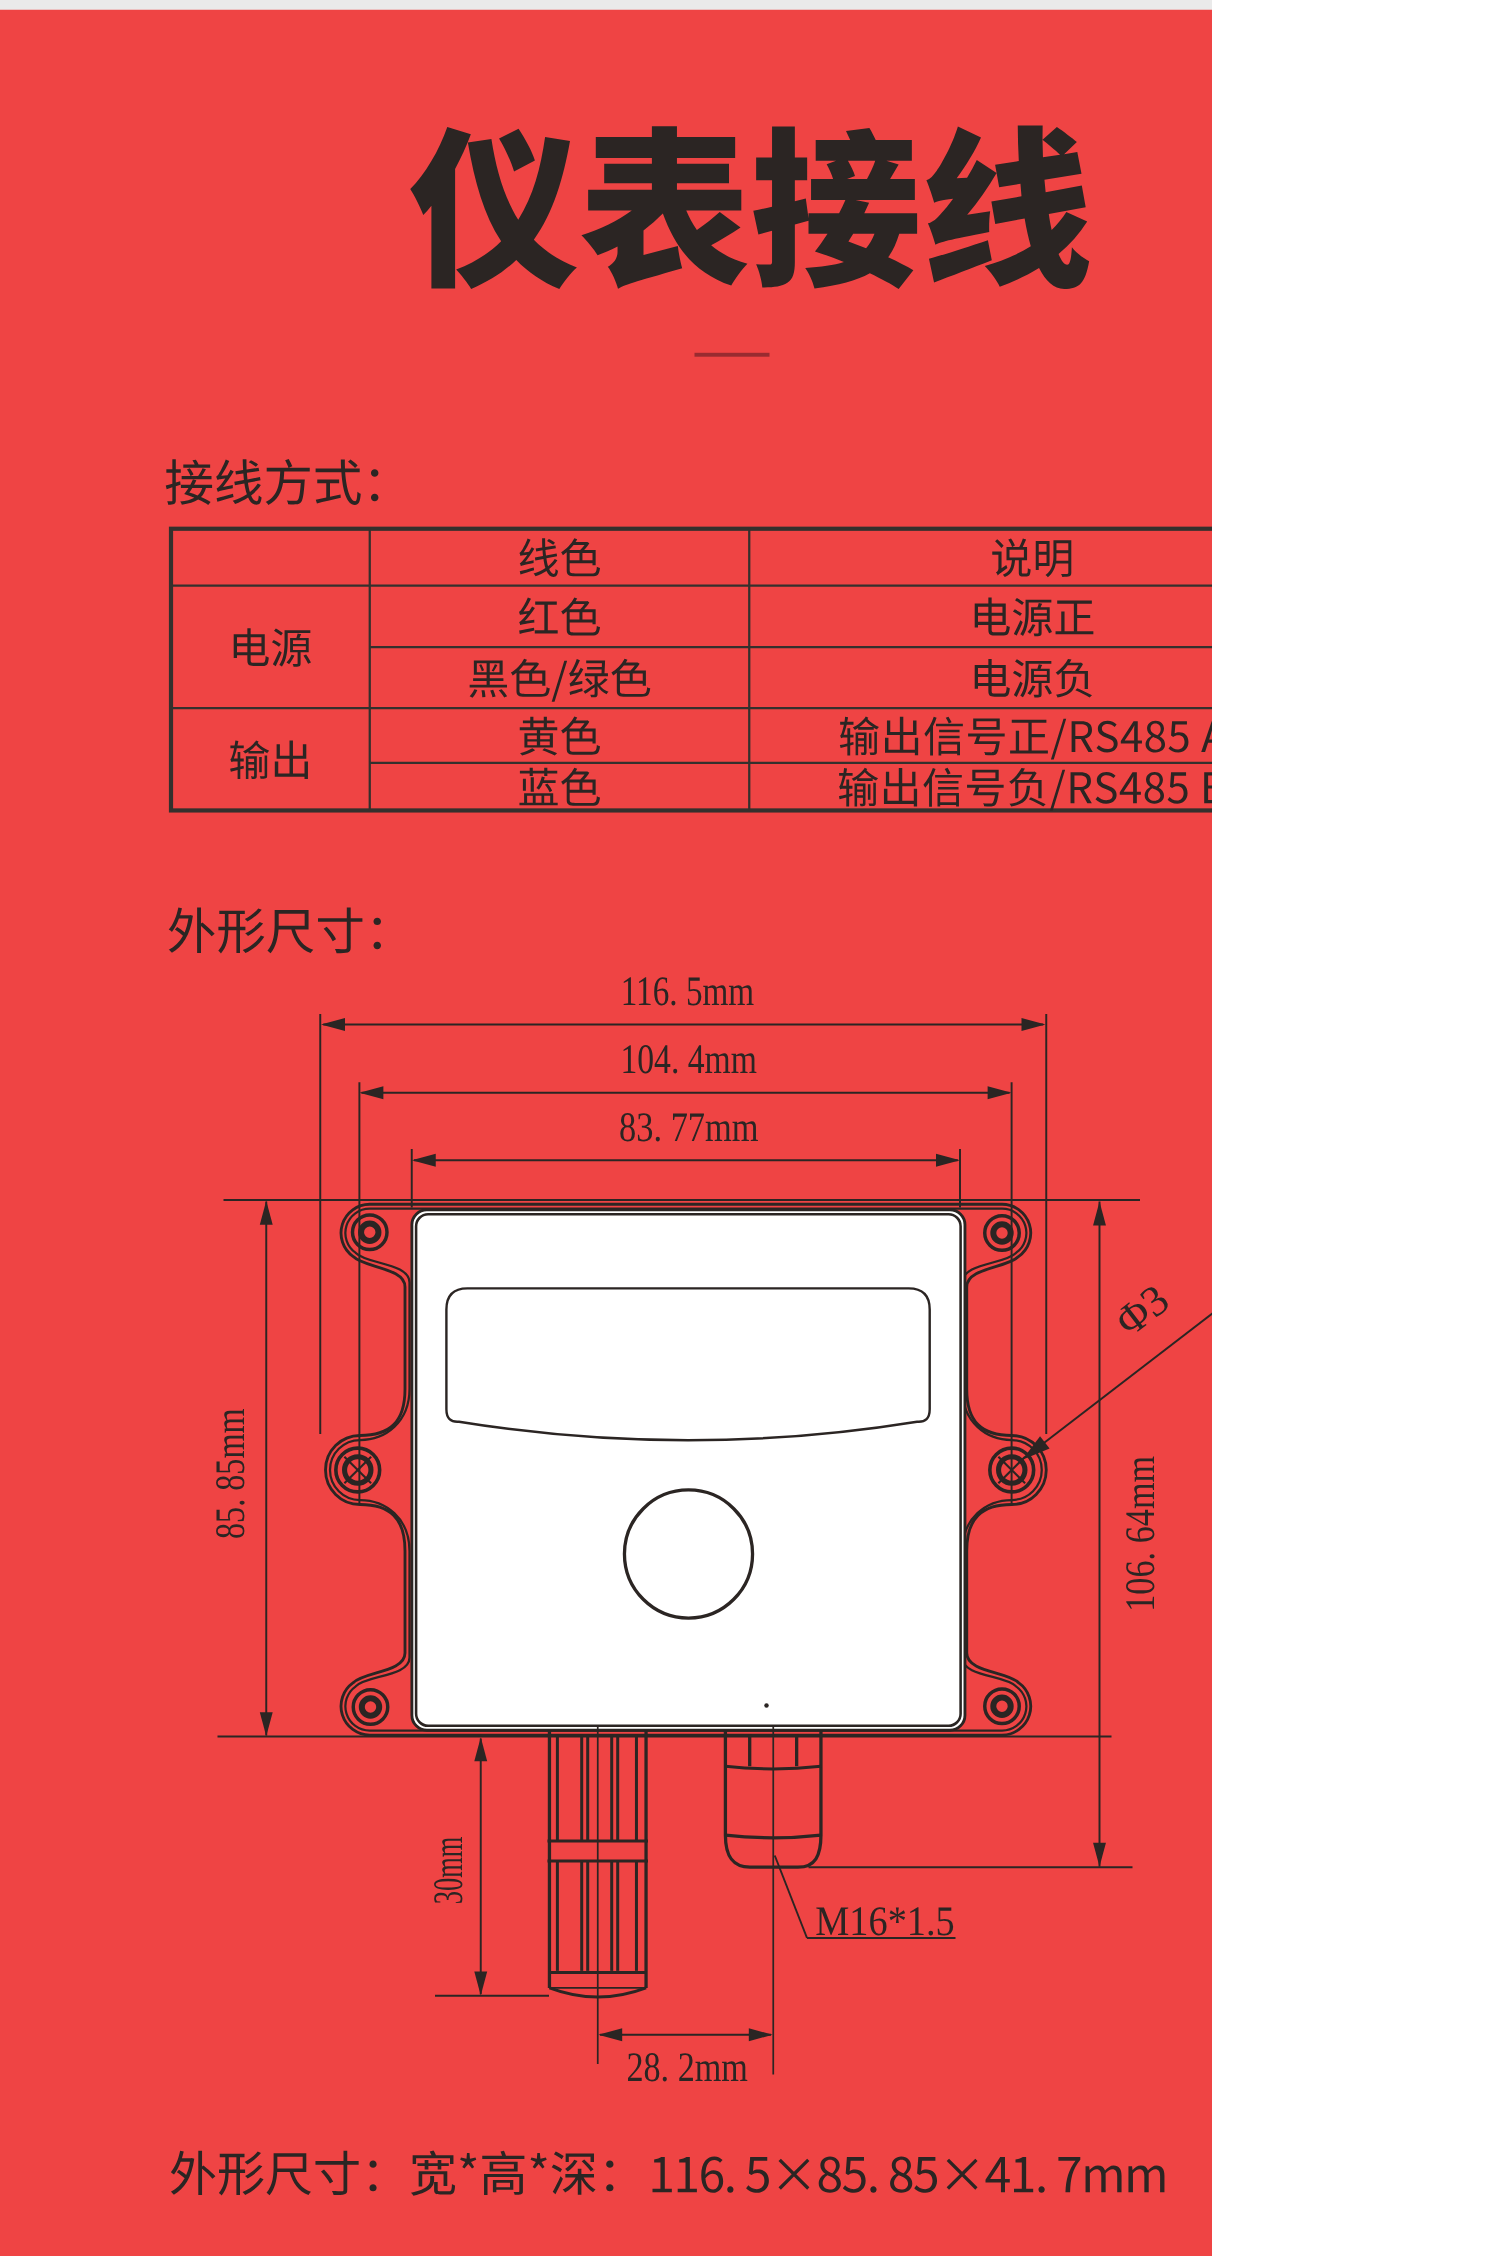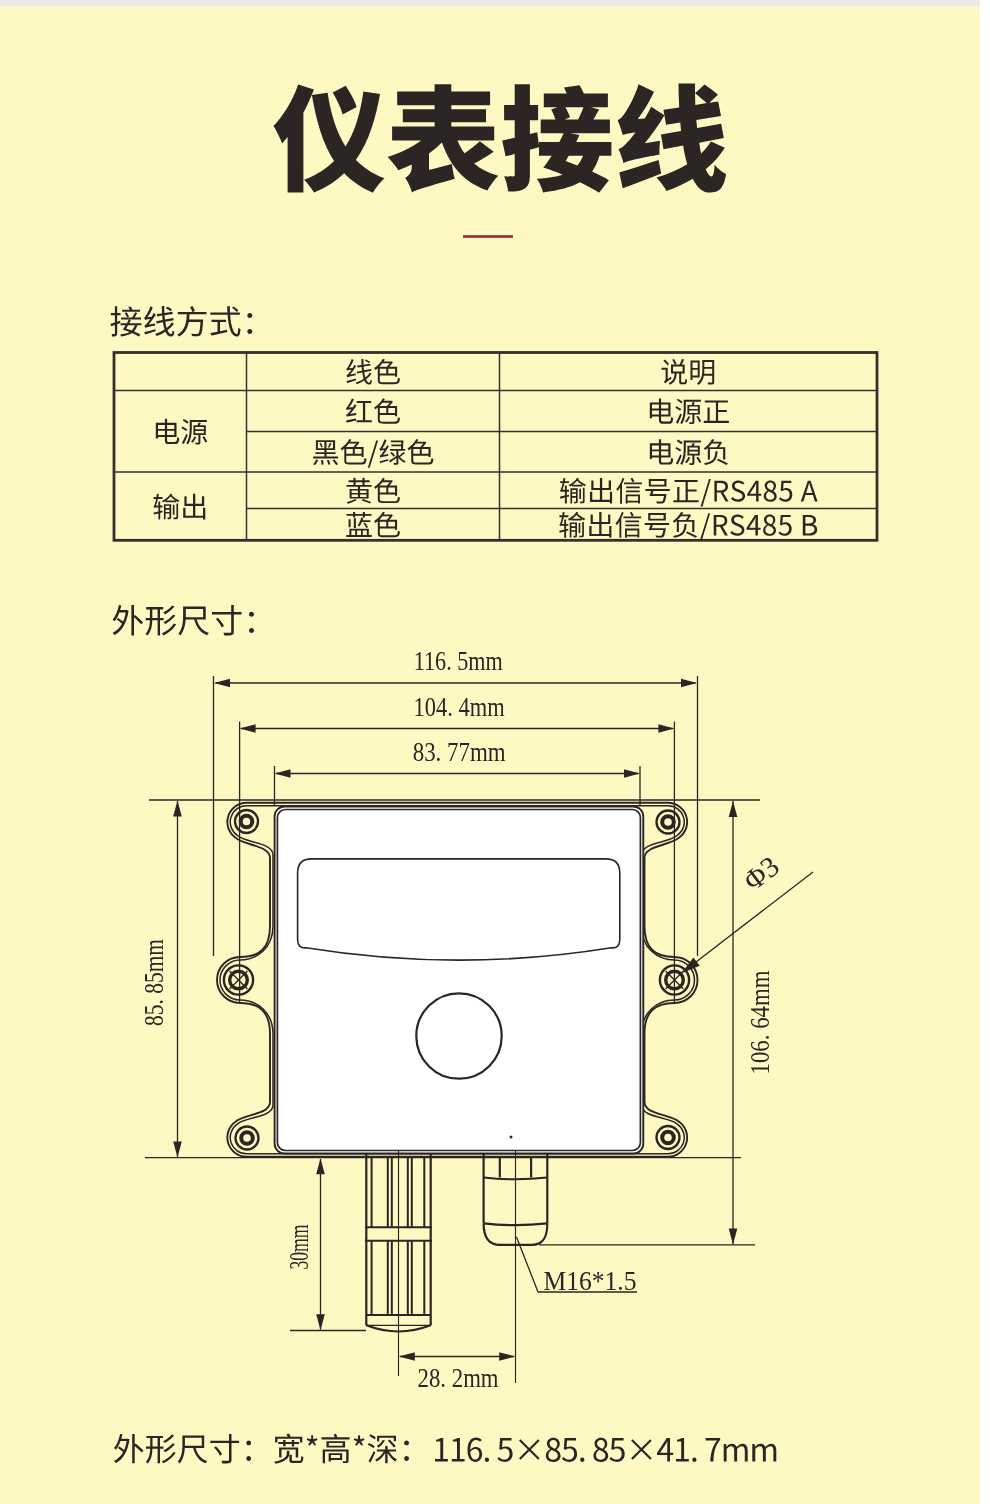--- a/index.html
+++ b/index.html
@@ -1,15 +1,15 @@
 <!DOCTYPE html>
 <html><head><meta charset="utf-8"><title>仪表接线</title>
 <style>
 html,body{margin:0;padding:0;background:#ffffff;}
-.page{position:relative;width:950px;height:1504px;background:#fef9c3;overflow:hidden;padding-left:30px;}
+.page{position:relative;width:808px;height:1504px;background:#ef4444;overflow:hidden;}
 svg{position:absolute;left:0;top:0;}
 </style></head>
 <body>
 <div class="page">
 <svg width="990" height="1504" viewBox="0 0 990 1504">
 <rect x="0" y="0" width="990" height="6.5" fill="#eaeaea"></rect>
 <path d="M332.7 92.4C336.8 99.3 341.2 108.6 342.7 114.4L356.6 107.0C354.9 101.0 350.0 92.3 345.7 85.8ZM363.4 91.4C360.5 111.8 355.5 130.8 345.5 146.5C336.3 131.8 330.8 113.5 327.6 92.7L311.9 95.0C316.4 121.3 322.7 143.6 334.1 160.9C326.4 168.6 316.5 175.0 304.1 179.7C307.2 182.9 311.9 188.9 314.1 192.6C326.2 187.6 336.1 181.0 344.2 173.3C351.9 181.3 361.3 187.8 372.9 192.7C375.4 188.4 380.8 181.5 384.6 178.3C373.0 174.0 363.6 167.7 355.9 159.9C369.0 141.5 375.6 118.7 380.0 94.0ZM298.2 84.6C292.8 100.4 283.3 116.1 273.5 126.0C276.2 130.1 280.7 139.3 282.2 143.4C284.0 141.5 285.8 139.3 287.6 137.1V192.4H303.4V112.7C307.5 105.0 311.0 97.2 313.9 89.5Z M412.0 192.5C415.8 190.1 421.7 188.3 454.8 178.8C453.7 175.3 452.4 168.5 451.9 164.0L429.0 170.0V153.6C433.7 150.1 438.0 146.3 441.9 142.4C450.4 165.9 463.7 182.3 487.5 190.4C489.9 186.0 494.7 179.2 498.3 175.8C488.6 173.2 480.6 169.0 474.1 163.5C480.4 160.2 487.4 155.9 493.7 151.7L479.8 141.3C475.8 145.0 470.1 149.5 464.6 153.3C461.7 149.4 459.4 145.0 457.5 140.4H494.2V126.5H451.3V122.2H486.0V109.2H451.3V105.3H490.1V91.4H451.3V84.2H434.6V91.4H397.2V105.3H434.6V109.2H402.8V122.2H434.6V126.5H392.1V140.4H421.2C411.8 147.3 399.6 153.3 387.6 156.9C391.1 160.2 396.0 166.4 398.4 170.2C402.9 168.6 407.3 166.6 411.7 164.4V167.8C411.7 173.1 408.1 176.3 405.2 177.9C407.8 181.2 411.0 188.5 412.0 192.5Z M564.0 87.4 566.8 93.4H543.8V107.2H557.4L551.1 109.5C552.8 112.4 554.4 116.2 555.4 119.4H540.7V133.3H563.6C562.4 136.2 561.0 139.1 559.4 142.1H539.0V145.5L537.2 132.3L529.9 134.1V120.2H538.1V105.0H529.9V84.3H514.7V105.0H504.1V120.2H514.7V137.8C510.0 138.9 505.8 139.8 502.2 140.5L505.6 156.3L514.7 153.9V174.5C514.7 175.9 514.3 176.4 512.9 176.4C511.5 176.4 507.8 176.4 504.1 176.2C506.1 180.6 507.9 187.5 508.2 191.6C515.6 191.7 521.0 191.0 524.9 188.5C528.7 185.9 529.9 181.8 529.9 174.6V149.7L539.0 147.2V155.8H551.7C548.8 160.2 546.0 164.2 543.3 167.6C549.4 169.6 556.0 171.9 562.6 174.7C555.9 176.9 547.4 178.0 536.8 178.7C539.2 181.9 541.9 187.8 543.0 192.4C559.1 190.2 571.0 187.2 579.9 182.2C587.6 185.9 594.3 189.5 599.1 192.7L608.9 180.2C604.4 177.4 598.6 174.5 592.1 171.5C595.2 167.3 597.6 162.0 599.5 155.8H611.4V142.1H576.2L579.4 135.1L570.4 133.3H609.9V119.4H593.4L599.1 109.6L590.9 107.2H607.9V93.4H583.8C582.6 90.7 581.1 87.7 579.6 85.3ZM565.3 107.2H583.5C582.1 111.2 579.9 115.9 578.0 119.4H564.7L570.0 117.3C569.2 114.5 567.3 110.6 565.3 107.2ZM583.0 155.8C581.6 159.5 579.8 162.7 577.4 165.5L565.6 161.0L568.8 155.8Z M619.3 172.5 622.7 188.3C634.1 184.0 648.1 178.7 661.2 173.5L658.6 160.1C644.2 164.9 629.1 169.9 619.3 172.5ZM622.8 135.1C624.6 134.2 627.4 133.5 635.4 132.5C632.3 136.8 629.6 140.1 628.0 141.6C624.4 145.8 621.9 148.1 618.6 148.9C620.4 152.9 622.8 160.2 623.6 163.2C626.9 161.3 632.0 159.9 659.5 154.6C659.3 151.3 659.5 145.0 660.1 140.8L644.8 143.2C652.0 134.7 658.9 124.9 664.4 115.3L651.2 106.7C649.2 110.7 647.1 114.7 644.7 118.5L637.8 118.9C644.0 110.6 649.9 100.8 654.0 91.7L638.6 84.3C634.8 96.9 627.1 110.3 624.6 113.6C622.1 117.1 620.2 119.3 617.6 120.1C619.4 124.3 622.0 132.0 622.8 135.1ZM710.9 141.4C708.2 145.7 704.9 149.7 701.1 153.4C700.4 150.1 699.7 146.5 699.2 142.7L723.8 138.1L721.2 123.7L697.1 128.1L696.3 119.9L721.0 115.9L718.2 101.4L709.4 102.8L717.9 94.7C714.8 91.9 708.8 87.5 704.6 84.6L695.0 93.2C698.6 96.1 703.6 100.2 706.7 103.1L695.3 104.9L695.0 93.2L695.1 83.6H678.5C678.5 91.4 678.8 99.3 679.2 107.4L663.4 109.8L664.4 115.3L666.1 124.8L680.3 122.5L681.0 130.9L660.9 134.4L663.5 149.3L683.1 145.6C684.2 152.3 685.6 158.5 687.2 164.2C678.0 169.9 667.4 174.3 656.5 177.4C660.3 181.2 664.4 186.9 666.5 191.1C675.7 187.8 684.6 183.7 692.7 178.7C697.0 187.3 702.6 192.6 709.5 192.6C719.4 192.6 723.5 188.9 726.1 174.1C722.4 172.3 717.8 168.8 714.6 164.8C714.1 173.5 713.1 176.5 711.5 176.5C709.5 176.5 707.6 173.9 705.7 169.3C713.1 163.2 719.6 156.0 724.8 147.7Z" fill="#2b2523"></path>
 <rect x="463" y="235.2" width="50" height="2.6" fill="#992b30"></rect>
 <path d="M124.6 313.0C125.6 314.3 126.6 316.1 127.0 317.3L129.0 316.4C128.6 315.2 127.5 313.5 126.5 312.2ZM114.9 306.2V312.9H110.9V315.2H114.9V322.5C113.2 323.0 111.7 323.4 110.5 323.7L111.1 326.2L114.9 324.9V333.6C114.9 334.1 114.7 334.2 114.3 334.2C113.9 334.2 112.7 334.2 111.5 334.1C111.8 334.8 112.1 335.9 112.1 336.5C114.1 336.5 115.3 336.4 116.0 336.0C116.8 335.6 117.2 334.9 117.2 333.6V324.2L120.4 323.1L120.1 320.8L117.2 321.7V315.2H120.5V312.9H117.2V306.2ZM128.3 306.8C128.8 307.7 129.4 308.7 129.8 309.7H122.2V311.8H140.1V309.7H132.4C131.9 308.6 131.3 307.4 130.6 306.5ZM135.0 312.2C134.4 313.8 133.1 315.9 132.1 317.4H121.1V319.5H141.0V317.4H134.6C135.5 316.1 136.4 314.4 137.3 312.9ZM134.8 325.3C134.2 327.4 133.2 329.0 131.7 330.4C129.9 329.6 128.0 328.9 126.2 328.4C126.8 327.4 127.5 326.4 128.2 325.3ZM122.8 329.4C124.9 330.1 127.3 330.9 129.6 331.9C127.3 333.2 124.2 334.0 120.1 334.4C120.6 334.9 121.0 335.8 121.2 336.5C125.9 335.8 129.5 334.7 132.1 333.0C134.8 334.2 137.2 335.5 138.8 336.6L140.4 334.7C138.8 333.6 136.5 332.5 134.0 331.3C135.6 329.8 136.6 327.8 137.3 325.3H141.4V323.2H129.4C130.0 322.1 130.5 321.1 130.9 320.1L128.6 319.7C128.1 320.8 127.5 322.0 126.9 323.2H120.6V325.3H125.6C124.7 326.8 123.7 328.3 122.8 329.4Z M144.4 332.1 144.9 334.5C147.9 333.6 151.9 332.4 155.7 331.3L155.3 329.2C151.3 330.3 147.1 331.5 144.4 332.1ZM165.8 308.2C167.5 309.0 169.5 310.3 170.6 311.2L172.0 309.6C171.0 308.7 168.9 307.5 167.3 306.8ZM145.0 320.0C145.4 319.7 146.2 319.5 150.2 319.0C148.8 321.1 147.5 322.8 146.9 323.5C145.8 324.7 145.1 325.5 144.4 325.6C144.7 326.3 145.0 327.4 145.2 327.9C145.8 327.5 147.0 327.2 155.2 325.5C155.2 325.0 155.2 324.1 155.2 323.4L148.7 324.6C151.2 321.6 153.7 318.0 155.8 314.4L153.7 313.1C153.1 314.3 152.4 315.6 151.7 316.8L147.5 317.2C149.4 314.4 151.4 310.9 152.8 307.4L150.5 306.3C149.1 310.3 146.7 314.5 146.0 315.6C145.3 316.7 144.7 317.5 144.1 317.6C144.4 318.3 144.8 319.5 145.0 320.0ZM171.8 322.4C170.5 324.5 168.7 326.4 166.6 328.0C166.1 326.3 165.6 324.2 165.3 321.8L173.7 320.2L173.3 318.0L165.0 319.6C164.8 318.2 164.7 316.8 164.6 315.2L172.8 314.0L172.4 311.8L164.4 313.0C164.3 310.8 164.3 308.5 164.3 306.1H161.8C161.9 308.6 161.9 311.0 162.1 313.4L156.9 314.1L157.3 316.4L162.2 315.6C162.3 317.1 162.5 318.6 162.6 320.0L156.2 321.2L156.6 323.5L162.9 322.3C163.3 325.0 163.9 327.5 164.6 329.5C161.7 331.4 158.5 332.9 155.1 333.9C155.7 334.5 156.4 335.4 156.7 336.0C159.8 334.9 162.7 333.5 165.4 331.7C166.7 334.7 168.5 336.5 170.9 336.5C173.1 336.5 173.9 335.4 174.4 331.7C173.8 331.4 173.0 330.9 172.5 330.4C172.3 333.3 172.0 334.1 171.1 334.1C169.7 334.1 168.4 332.7 167.4 330.3C170.0 328.3 172.3 326.0 173.9 323.4Z M190.1 306.9C191.0 308.5 191.9 310.6 192.3 311.9H177.8V314.3H186.8C186.4 321.9 185.6 330.5 177.1 334.7C177.8 335.1 178.5 336.0 178.9 336.6C185.2 333.4 187.7 327.9 188.7 322.0H200.5C200.0 329.5 199.3 332.7 198.4 333.5C197.9 333.9 197.5 333.9 196.8 333.9C195.9 333.9 193.6 333.9 191.2 333.7C191.7 334.3 192.0 335.4 192.1 336.1C194.3 336.3 196.5 336.3 197.7 336.2C198.9 336.1 199.8 335.9 200.5 335.0C201.8 333.8 202.5 330.2 203.1 320.8C203.2 320.4 203.2 319.6 203.2 319.6H189.1C189.3 317.8 189.4 316.1 189.5 314.3H206.5V311.9H192.5L194.9 310.9C194.4 309.6 193.4 307.6 192.5 306.0Z M232.0 307.8C233.7 309.0 235.7 310.8 236.7 312.0L238.4 310.4C237.5 309.3 235.3 307.6 233.7 306.4ZM227.2 306.3C227.2 308.4 227.3 310.4 227.4 312.4H210.4V314.8H227.6C228.4 327.1 231.2 336.6 236.6 336.6C239.1 336.6 240.1 334.9 240.5 329.2C239.8 328.9 238.9 328.3 238.3 327.8C238.1 332.2 237.7 334.1 236.8 334.1C233.5 334.1 230.9 326.0 230.1 314.8H239.8V312.4H230.0C229.9 310.4 229.9 308.4 229.9 306.3ZM210.5 333.1 211.3 335.6C215.5 334.6 221.6 333.3 227.2 331.9L227.0 329.7L220.0 331.2V322.1H226.1V319.7H211.5V322.1H217.5V331.7Z M249.8 317.9C251.1 317.9 252.3 316.9 252.3 315.4C252.3 313.9 251.1 312.9 249.8 312.9C248.5 312.9 247.3 313.9 247.3 315.4C247.3 316.9 248.5 317.9 249.8 317.9ZM249.8 334.1C251.1 334.1 252.3 333.1 252.3 331.6C252.3 330.1 251.1 329.1 249.8 329.1C248.5 329.1 247.3 330.1 247.3 331.6C247.3 333.1 248.5 334.1 249.8 334.1Z" fill="#2b2523"></path>
 <rect x="114.0" y="352.5" width="763.0" height="187.79999999999995" fill="none" stroke="#34302d" stroke-width="2.8"></rect>

